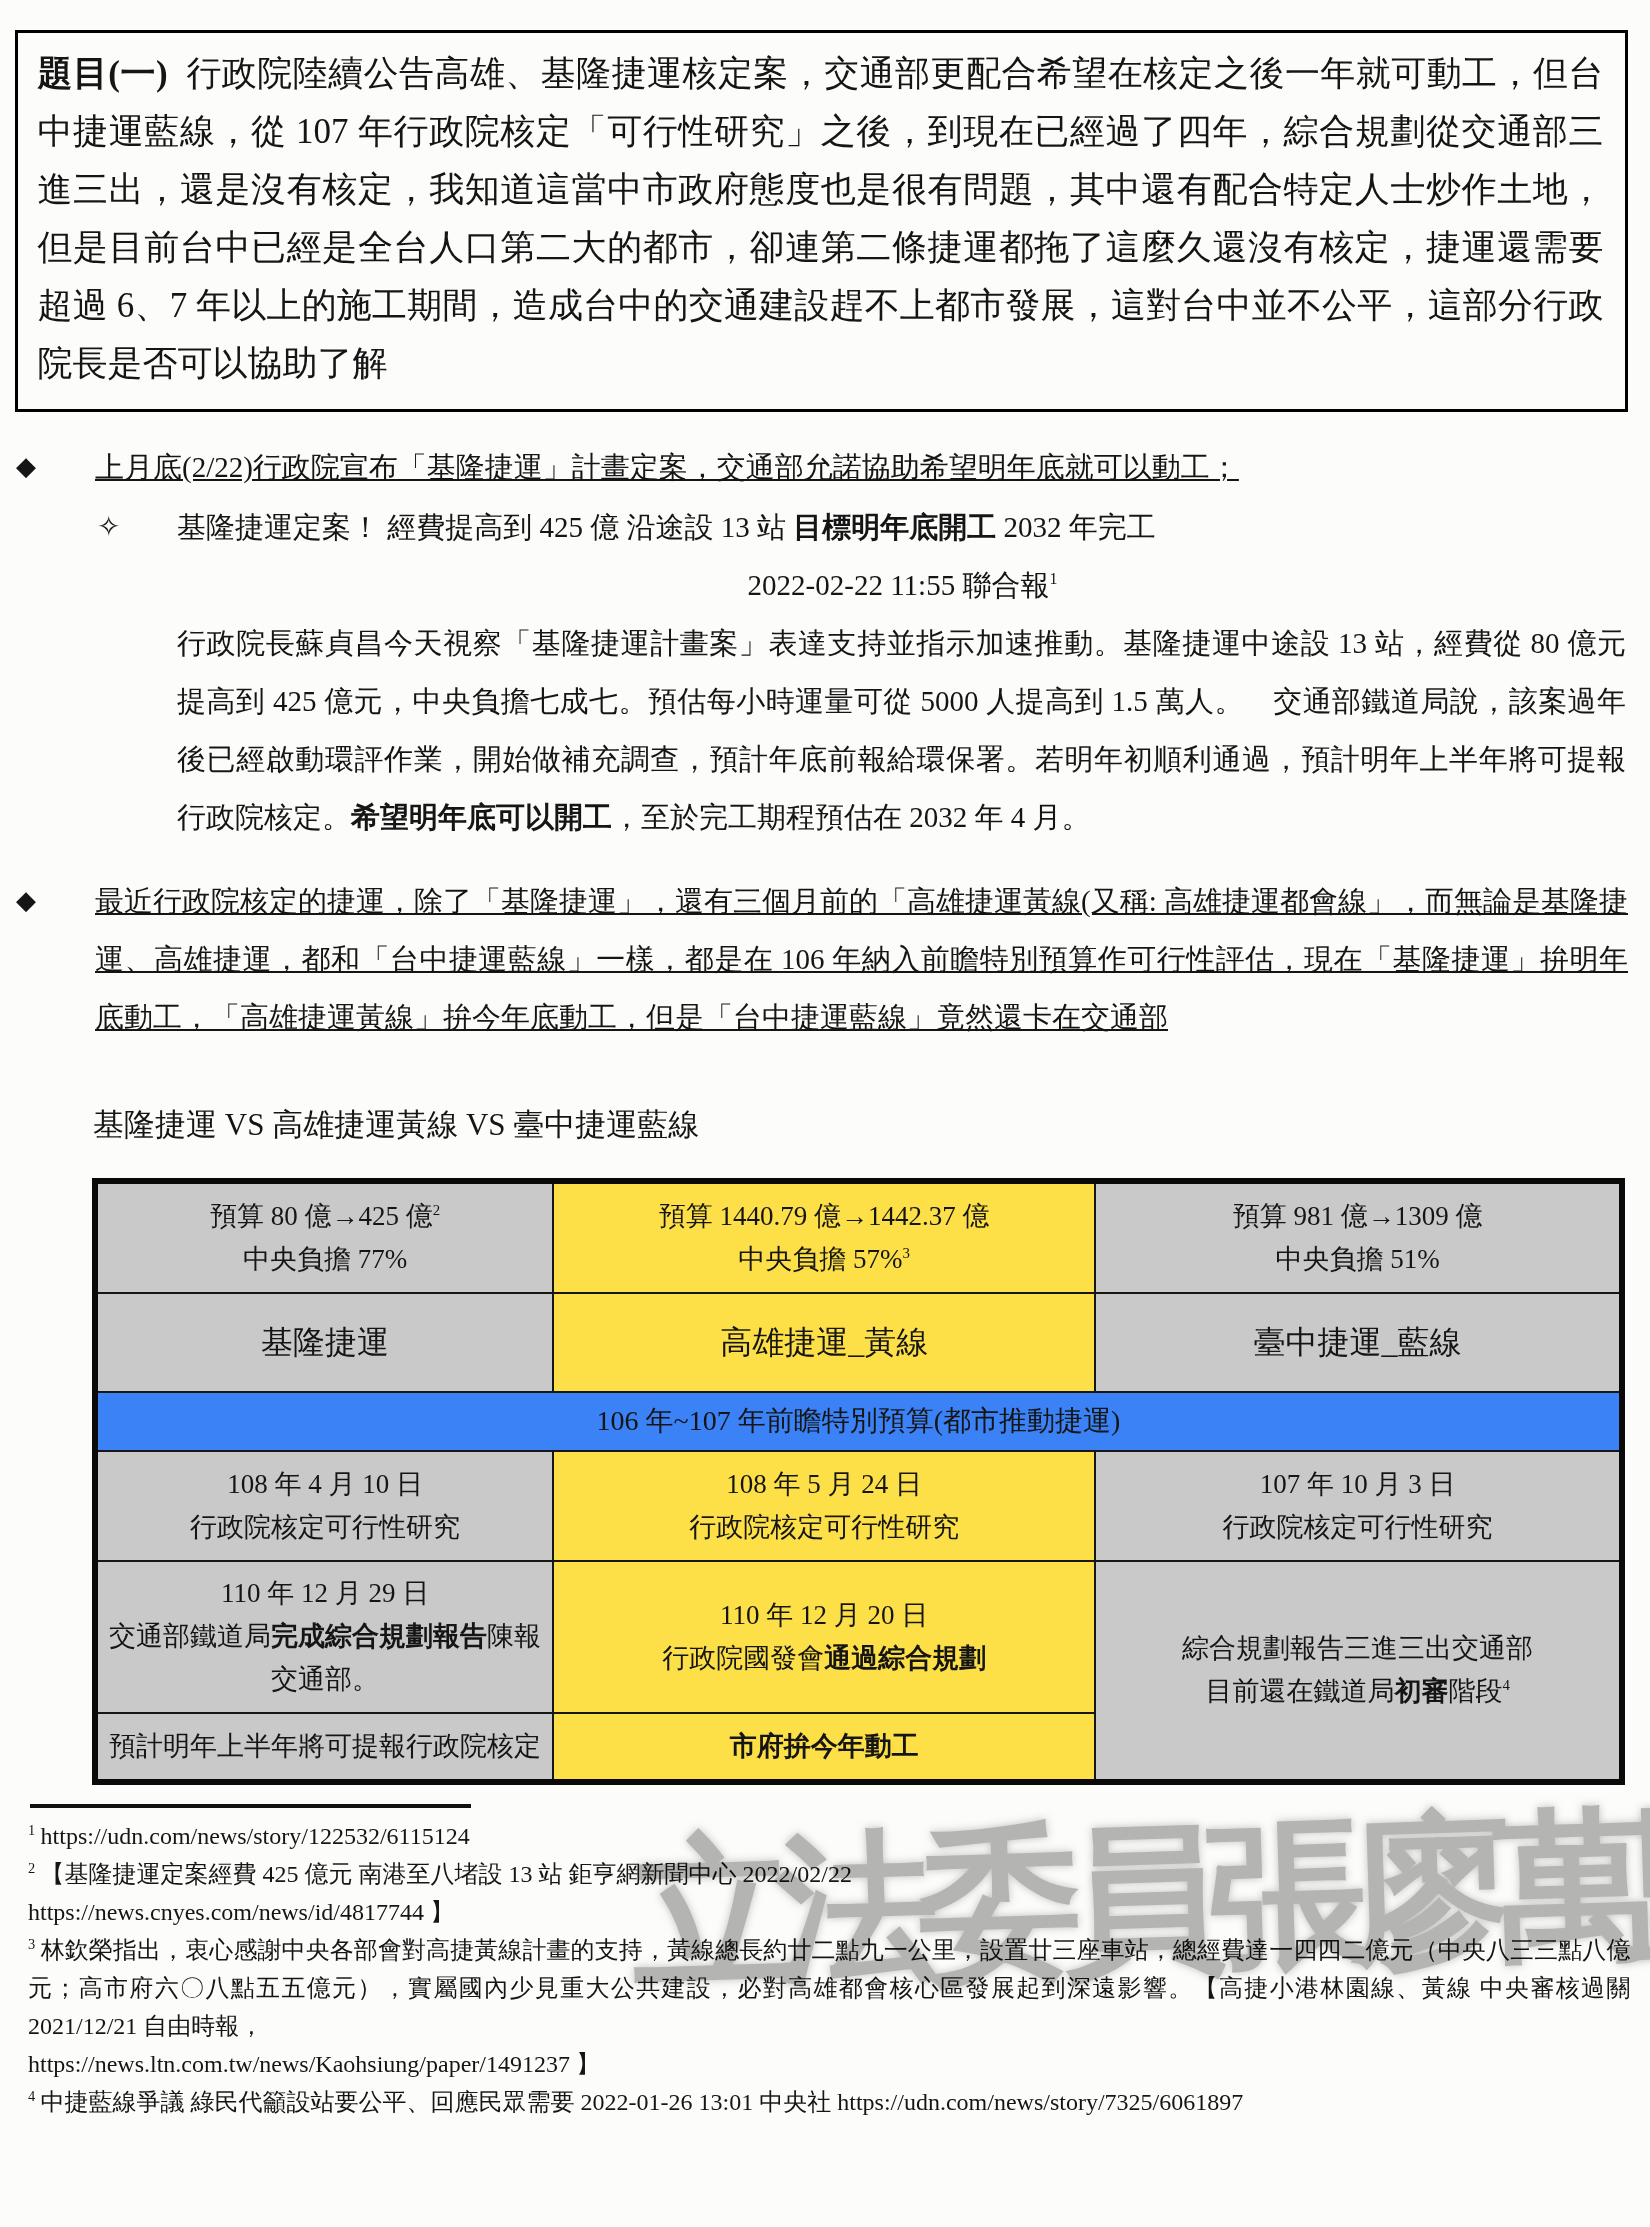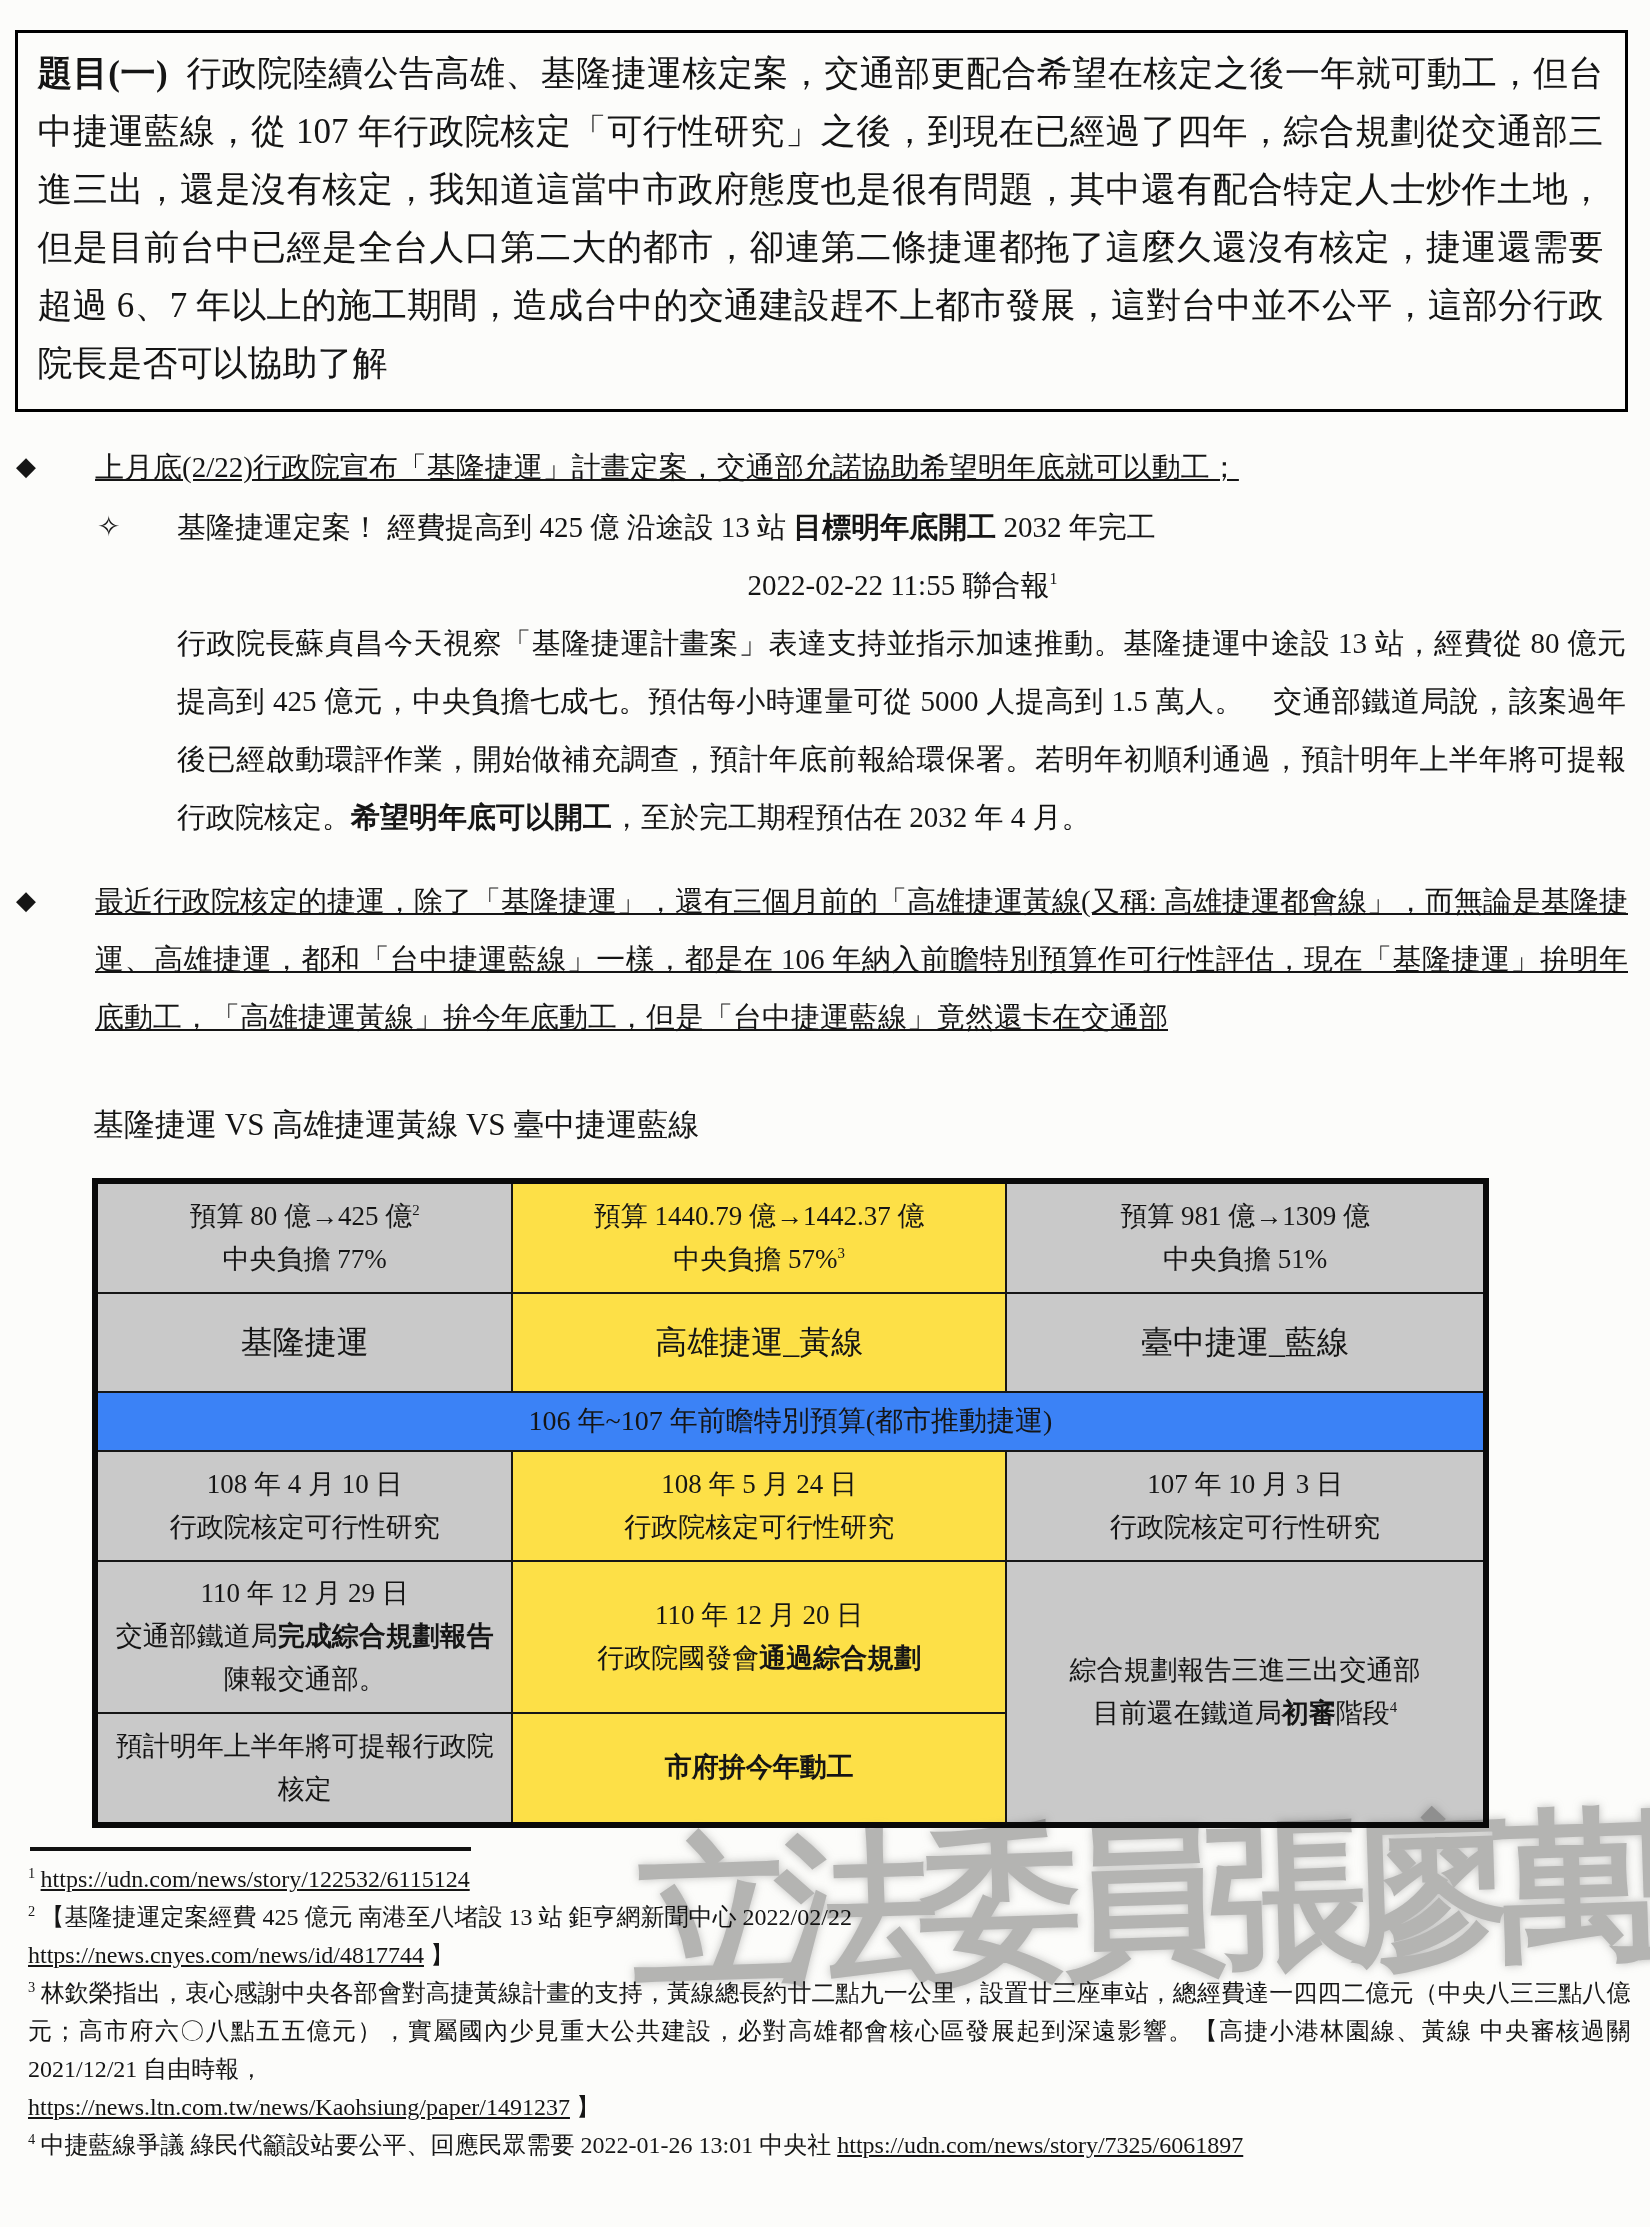--- a/index.html
+++ b/index.html
@@ -28,21 +28,21 @@
   .subbullet{display:flex;margin:2.2px 23px 0 97px;font-size:29px;line-height:58px;}
   .subbullet .marker{flex:none;width:80px;font-size:28px;}
   .dateline{margin:0 23px 0 177px;font-size:29px;line-height:58px;text-align:center;}
   .newsbody{margin:0 25px 0 177px;font-size:29px;line-height:58px;text-align:justify;}
   b{font-weight:bold;}
   .sup{vertical-align:super;font-size:0.55em;line-height:0;}
   
   .tabletitle{margin:60px 0 0 93px;font-size:31px;line-height:37px;}
   table.cmp{
     margin:35px 0 0 92px;
-    width:1397px;
+    width:1533px;
     border-collapse:collapse;
     border:6px solid #0a0a0a;
     table-layout:fixed;
   }
   table.cmp td{
     border:2.2px solid #161616;
     text-align:center;
     font-size:27px;line-height:43px;
     padding:10.8px 7.6px;
     vertical-align:middle;
@@ -50,21 +50,21 @@
   td.gray{background:#c9c9c9;}
   td.lite{background:#fde047;}
   td.white{background:#3b82f6;}
   tr.names td{font-size:32px;padding:27px 0;}
   tr.spanrow td{font-size:28px;padding:7.6px 0;line-height:42px;}
   
   .fnrule{margin:19.5px 0 8.7px 30px;width:441px;border-top:4.3px solid #111;}
   .fns{margin:0 20.6px 0 28px;font-size:24px;line-height:38px;}
   .fn{text-align:justify;}
   .fn .fnum{vertical-align:super;font-size:0.6em;line-height:0;margin-right:5.4px;}
-  .url{text-decoration:underline;}
+  .url{}
   
   .stamp{
     position:absolute;
     left:632px;top:1790px;
     font-size:162px;font-weight:bold;
     letter-spacing:-18.4px;
     color:#6e6e6e;opacity:.5;
     transform:rotate(-1.8deg);
     white-space:nowrap;
     mix-blend-mode:multiply;

